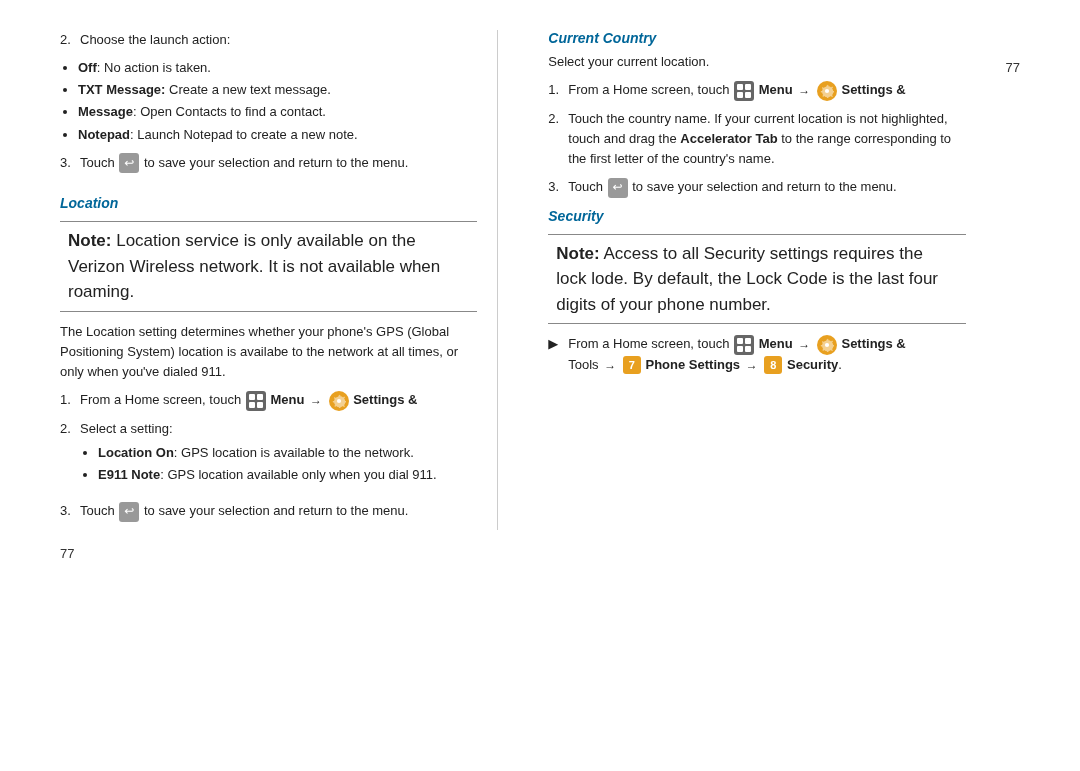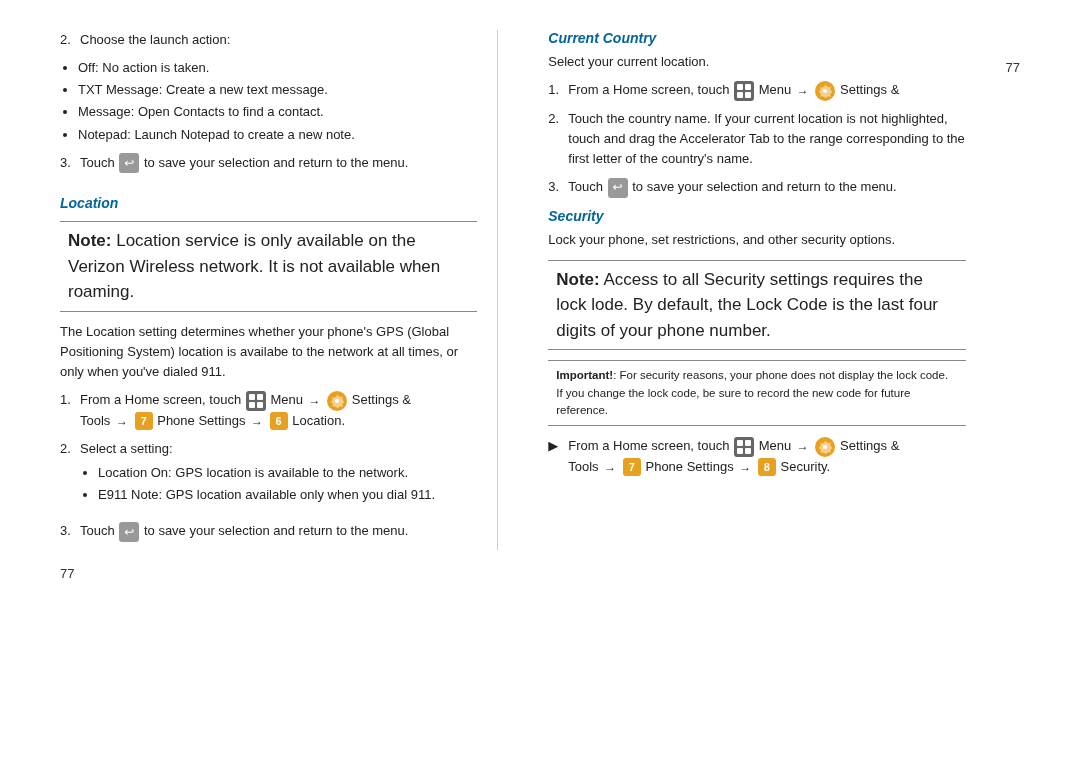--- a/index.html
+++ b/index.html
@@ -122,21 +122,21 @@
       background: #999;
       vertical-align: middle;
       margin: 0 1px;
       font-size: 12px;
       color: #fff;
     }
     .arrow {
       font-size: 12px;
       margin: 0 2px;
     }
-    b { font-weight: normal; }
+    b { font-weight: bold; }
     .page-num {
       position: absolute;
       bottom: -10px;
       left: 0;
       font-size: 13px;
       color: #333;
     }
     .step-line {
       display: flex;
       gap: 4px;
@@ -207,28 +207,20 @@
           <b>Menu</b>
           <span class="arrow">→</span>
           <span class="icon-settings">
             <svg viewBox="0 0 20 20" fill="white">
                 <circle cx="10" cy="10" r="3"></circle>
                 <path d="M10 2a1 1 0 00-1 1v1.1A6 6 0 005.3 5.7L4.4 4.8a1 1 0 00-1.4 1.4l.9.9A6 6 0 003 10H2a1 1 0 000 2h1.1a6 6 0 001.6 3.7l-.9.9a1 1 0 001.4 1.4l.9-.9A6 6 0 0010 18.9V20a1 1 0 002 0v-1.1a6 6 0 003.7-1.6l.9.9a1 1 0 001.4-1.4l-.9-.9A6 6 0 0018.9 12H20a1 1 0 000-2h-1.1a6 6 0 00-1.6-3.7l.9-.9a1 1 0 00-1.4-1.4l-.9.9A6 6 0 0012 3.1V2a1 1 0 00-1-1z" opacity="0.5"></path>
               </svg>
           </span>
           <b>Settings &amp;</b>
           <br>
-          <span style="margin-left:0">
-            Tools <span class="arrow">→</span>
-            <span class="icon-num icon-num-orange">7</span>
-            <b>Phone Settings</b>
-            <span class="arrow">→</span>
-            <span class="icon-num icon-num-orange">6</span>
-            <b>Location</b>.
-          </span>
         </span>
       </div>
 
       <div class="step-line">
         <span class="step-line-num">2.</span>
         <span class="step-line-body">
           <span>Select a setting:</span>
           <ul style="margin-top:4px;">
             <li>
               <b>Location On</b><span>: GPS location is available to the network.</span>
@@ -293,29 +285,25 @@
         <span class="step-line-num">3.</span>
         <span class="step-line-body">
           Touch <span class="icon-back">↩</span>
           <span>to save your selection and return to the menu.</span>
         </span>
       </div>
     </div>
 
     <div style="margin-top: 10px;">
       <div class="section-title">Security</div>
-      <p>Lock your phone, set restrictions, and other security options.</p>
 
       <div class="note-box">
         <span class="note-label">Note:</span><span> Access to all Security settings requires the lock lode.  By default, the Lock Code is the last four digits of your phone number.</span>
       </div>
 
-      <div class="important-box">
-        <span class="important-label">Important!</span><span>: For security reasons, your phone does not display the lock code.  If you change the lock code, be sure to record the new code for future reference.</span>
-      </div>
 
       <div class="step-line" style="margin-top: 8px;">
         <span class="step-line-num">▶</span>
         <span class="step-line-body">
           <span>From a Home screen, touch</span>
           <span class="icon-menu">
               <span></span>
               <span></span>
               <span></span>
               <span></span>

